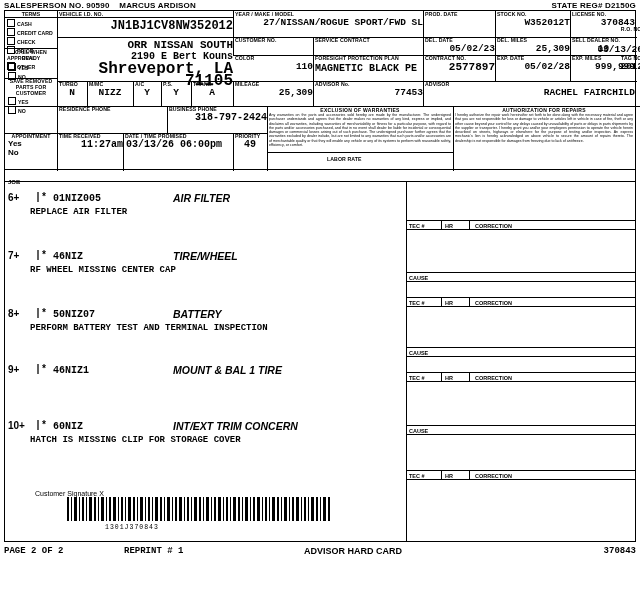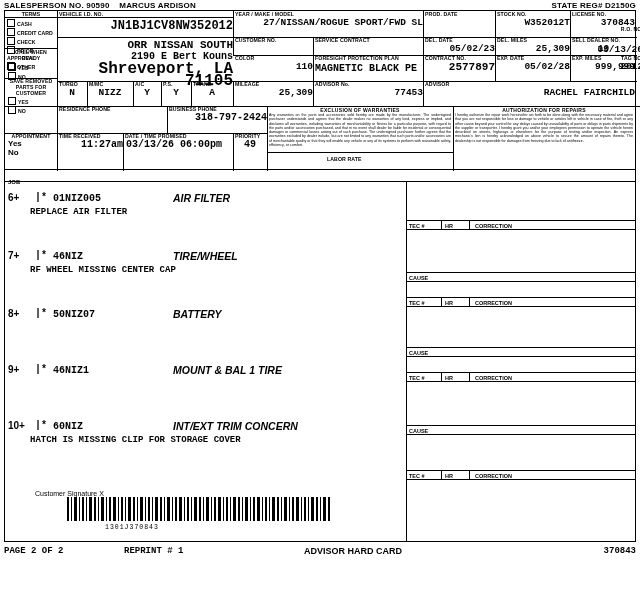--- a/index.html
+++ b/index.html
@@ -308,20 +308,21 @@
         <div class="opcode" style="top:5px;">46NIZ</div>
         <div class="optitle" style="top:4px;">TIRE/WHEEL</div>
         <div class="opdesc" style="top:19px;">RF WHEEL MISSING CENTER CAP</div>
       </div>
 
       <div class="opline" style="top:122px;height:38px;">
         <div class="opnum" style="top:4px;">8+</div>
         <div class="opstar" style="top:4px;">|*</div>
         <div class="opcode" style="top:5px;">50NIZ07</div>
         <div class="optitle" style="top:4px;">BATTERY</div>
+        <div class="opdesc" style="top:19px;">PERFORM BATTERY TEST AND TERMINAL INSPECTION</div>
       </div>
 
       <div class="opline" style="top:178px;height:38px;">
         <div class="opnum" style="top:4px;">9+</div>
         <div class="opstar" style="top:4px;">|*</div>
         <div class="opcode" style="top:5px;">46NIZ1</div>
         <div class="optitle" style="top:4px;">MOUNT &amp; BAL 1 TIRE</div>
       </div>
 
       <div class="opline" style="top:234px;height:38px;">

